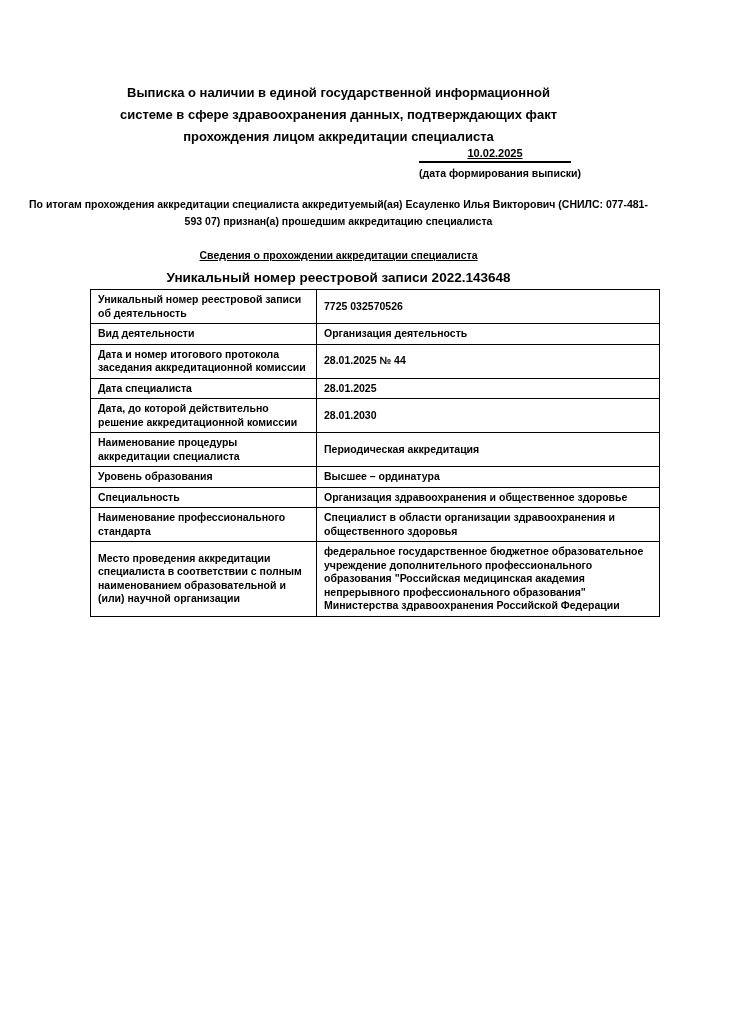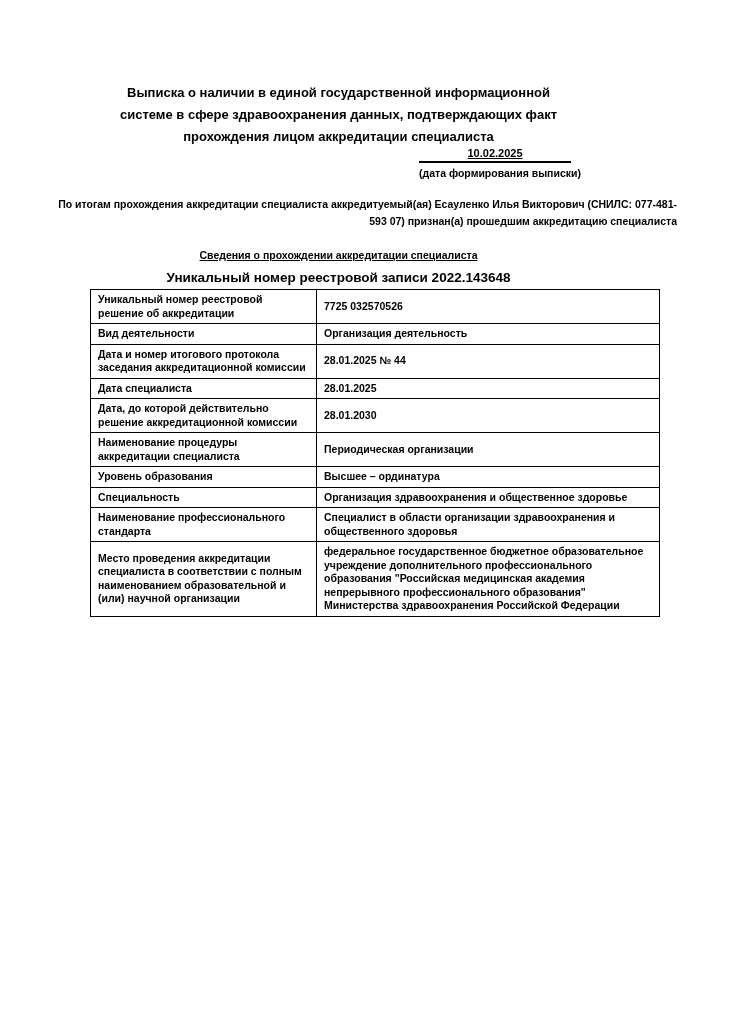--- a/index.html
+++ b/index.html
@@ -35,21 +35,21 @@
     text-decoration: underline;
   }
   .date-caption {
     font-size: 10.5px;
     line-height: 13px;
     padding-top: 4px;
     white-space: nowrap;
   }
   .intro {
     margin-top: 48px;
-    text-align: right;
+    text-align: center;
     font-size: 10.5px;
     line-height: 17px;
   }
   .intro div { white-space: nowrap; }
   .section-heading {
     margin-top: 19px;
     text-align: center;
     font-size: 10.5px;
     line-height: 13px;
     text-decoration: underline;
@@ -98,42 +98,42 @@
     <div>593 07) признан(а) прошедшим аккредитацию специалиста</div>
   </div>
 
   <div class="section-heading">Сведения о прохождении аккредитации специалиста</div>
 
   <div class="registry-heading">Уникальный номер реестровой записи 2022.143648</div>
 
   <table class="acc-table">
     <tbody>
       <tr>
-        <td class="cell-label">Уникальный номер реестровой решение об аккредитации</td>
+        <td class="cell-label">Уникальный номер реестровой записи об деятельность</td>
         <td class="cell-value">7725 032570526</td>
       </tr>
       <tr>
         <td class="cell-label">Вид деятельности</td>
         <td class="cell-value">Организация деятельность</td>
       </tr>
       <tr>
         <td class="cell-label">Дата и номер итогового протокола заседания аккредитационной комиссии</td>
         <td class="cell-value">28.01.2025 № 44</td>
       </tr>
       <tr>
         <td class="cell-label">Дата специалиста</td>
         <td class="cell-value">28.01.2025</td>
       </tr>
       <tr>
         <td class="cell-label">Дата, до которой действительно решение аккредитационной комиссии</td>
         <td class="cell-value">28.01.2030</td>
       </tr>
       <tr>
         <td class="cell-label">Наименование процедуры аккредитации специалиста</td>
-        <td class="cell-value">Периодическая организации</td>
+        <td class="cell-value">Периодическая аккредитация</td>
       </tr>
       <tr>
         <td class="cell-label">Уровень образования</td>
         <td class="cell-value">Высшее – ординатура</td>
       </tr>
       <tr>
         <td class="cell-label">Специальность</td>
         <td class="cell-value">Организация здравоохранения и общественное здоровье</td>
       </tr>
       <tr>

